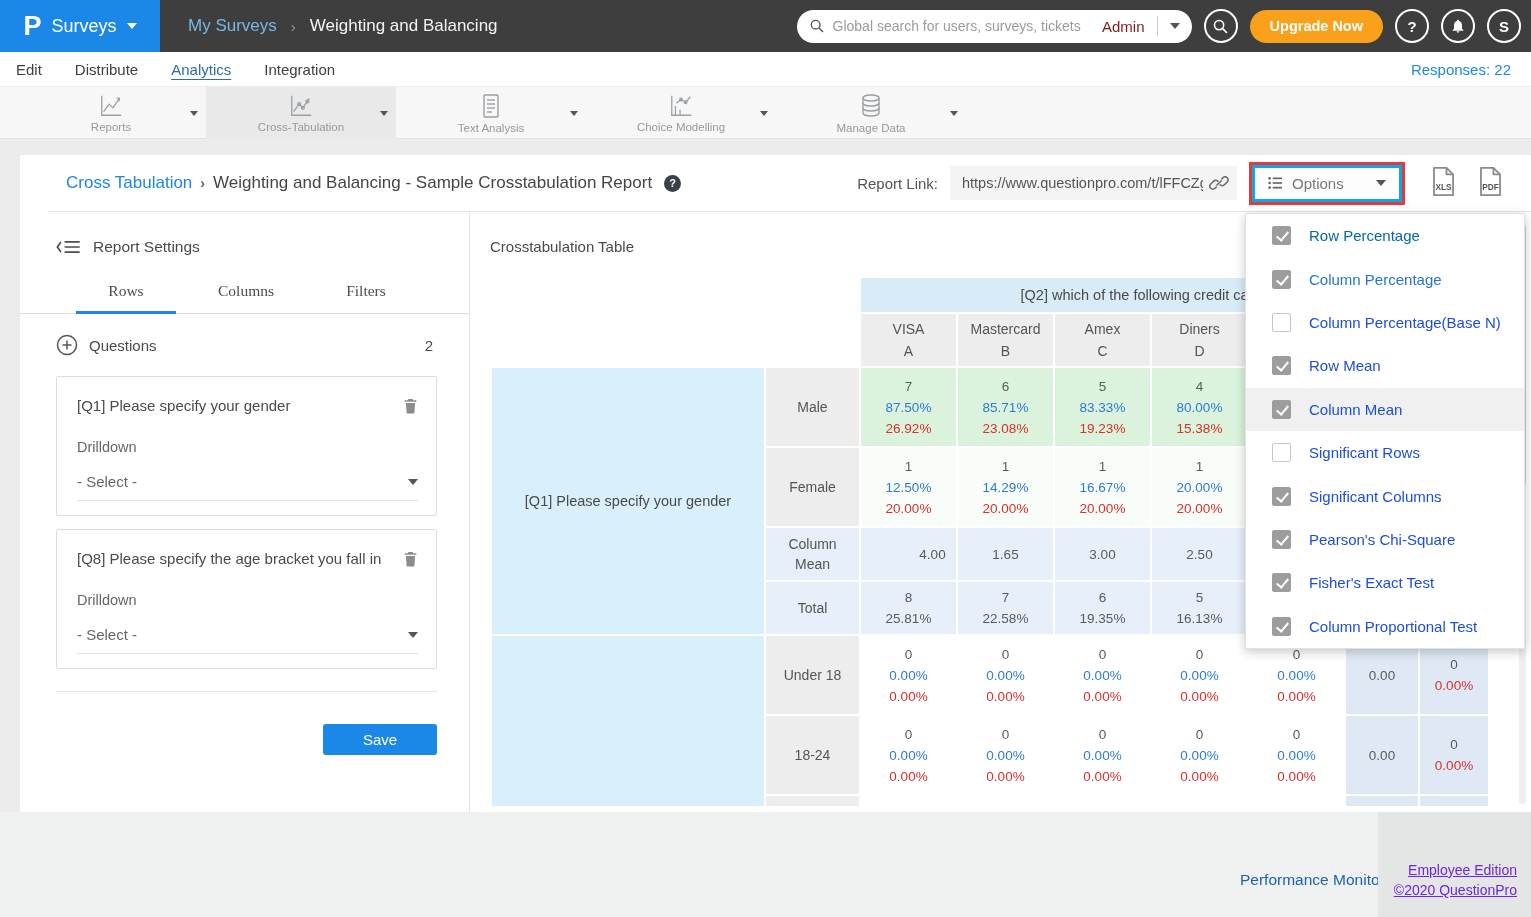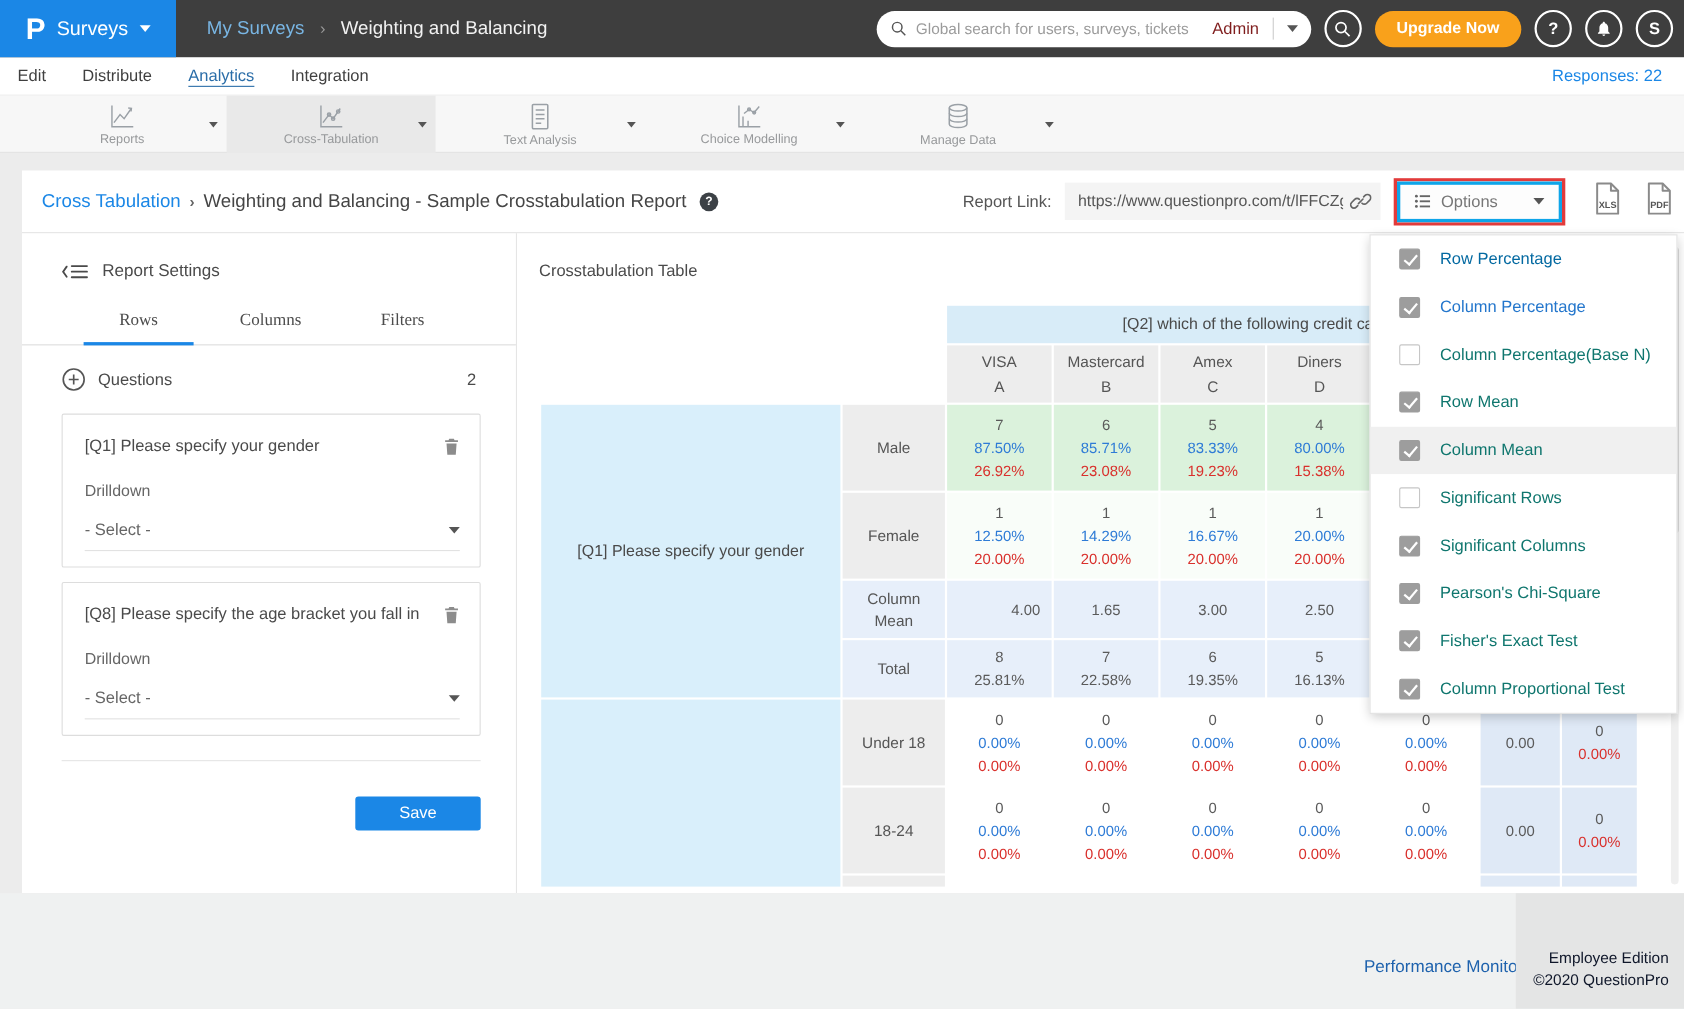--- a/index.html
+++ b/index.html
@@ -31,21 +31,21 @@
   .subnav .resp{margin-left:auto;color:#1b87e6;font-size:15px;}
   
   .toolbar{height:52px;background:#f7f7f7;display:flex;padding-left:16px;border-bottom:1px solid #e3e3e3;}
   .tb-item{width:190px;height:52px;display:flex;flex-direction:column;align-items:center;justify-content:center;position:relative;cursor:pointer;}
   .tb-item.active{background:#e9e9e9;}
   .tb-item svg{stroke:#9aa0a6;fill:none;stroke-width:1.4;}
   .tb-label{font-size:11.5px;color:#97999b;margin-top:3px;}
   .tb-caret{position:absolute;right:8px;top:24px;width:0;height:0;border-left:4px solid transparent;border-right:4px solid transparent;border-top:5px solid #555;}
   
   .card{position:absolute;left:20px;right:0;top:155px;height:657px;background:#fff;}
-  .card-head{height:57px;border-bottom:1px solid #e5e5e5;display:flex;align-items:center;padding:0 8px 0 18px;}
+  .card-head{height:57px;border-bottom:1px solid #e5e5e5;display:flex;align-items:center;padding:0 26px 0 18px;margin-left:28px;}
   .rh-title{display:flex;align-items:center;gap:8px;font-size:17px;}
   .rh-title a{color:#1b87e6;text-decoration:none;}
   .rh-title .sep{color:#666;font-size:14px;font-weight:bold;}
   .rh-title .name{color:#454545;}
   .help-dot{width:17px;height:17px;border-radius:50%;background:#3c4146;color:#fff;font-size:11px;font-weight:bold;display:flex;align-items:center;justify-content:center;margin-left:4px;}
   .rh-right{margin-left:auto;display:flex;align-items:center;}
   .rl-label{font-size:15px;color:#555;margin-right:12px;}
   .url-box{width:287px;height:34px;background:#f4f4f4;display:flex;align-items:center;padding:0 8px 0 12px;font-size:14.5px;color:#555;gap:6px;}
   .url-box .url{flex:1;white-space:nowrap;overflow:hidden;}
   .opt-wrap{border:3px solid #e23b3b;margin:0 22px 0 12px;}
@@ -94,25 +94,25 @@
   .scrollstrip{position:absolute;right:5px;top:12px;bottom:8px;width:7px;background:#efefef;border-radius:4px;}
   .scrollthumb{position:absolute;left:0;right:0;top:0;height:45%;background:#cfcfcf;border-radius:4px;}
   
   .options-menu{position:absolute;left:1245px;top:213px;width:280px;height:436px;background:#fff;
     border:1px solid #e2e2e2;box-shadow:0 3px 10px rgba(0,0,0,.22);z-index:40;display:flex;flex-direction:column;}
   .menu-item{flex:1;display:flex;align-items:center;padding-left:26px;gap:18px;cursor:pointer;}
   .menu-item.hl{background:#f0f0f0;}
   .cbx{width:19px;height:19px;border:1px solid #c6c6c6;border-radius:2px;background:#fff;position:relative;flex:none;}
   .cbx.on{background:#9d9d9d;border-color:#9d9d9d;}
   .cbx.on::after{content:'';position:absolute;left:6px;top:2px;width:5px;height:10px;border:solid #fff;border-width:0 2px 2px 0;transform:rotate(40deg);}
-  .mlabel{font-size:15px;color:#0f766e;}
+  .mlabel{font-size:15px;color:#1d4ed8;}
   
   .footer{position:absolute;left:0;top:812px;right:0;bottom:0;background:#eff1f1;}
   .perf{position:absolute;left:1240px;top:59px;font-size:15.5px;color:#1e62ad;text-decoration:none;cursor:pointer;}
-  .edition-block{position:absolute;right:0;top:0;bottom:0;width:153px;background:#e4e5e5;color:#0f172a;font-size:14px;text-align:right;padding:48px 14px 0 0;line-height:20px;}
+  .edition-block{position:absolute;right:0;top:0;bottom:0;width:153px;background:#e4e5e5;color:#6d28d9;font-size:14px;text-align:right;padding:48px 14px 0 0;line-height:20px;text-decoration:underline;}
 </style>
 </head>
 <body>
 
 <header class="topbar">
   <div class="logo-block">
     <span class="logo-p">P</span>
     <span class="logo-label">Surveys</span>
     <span class="caret"></span>
   </div>

